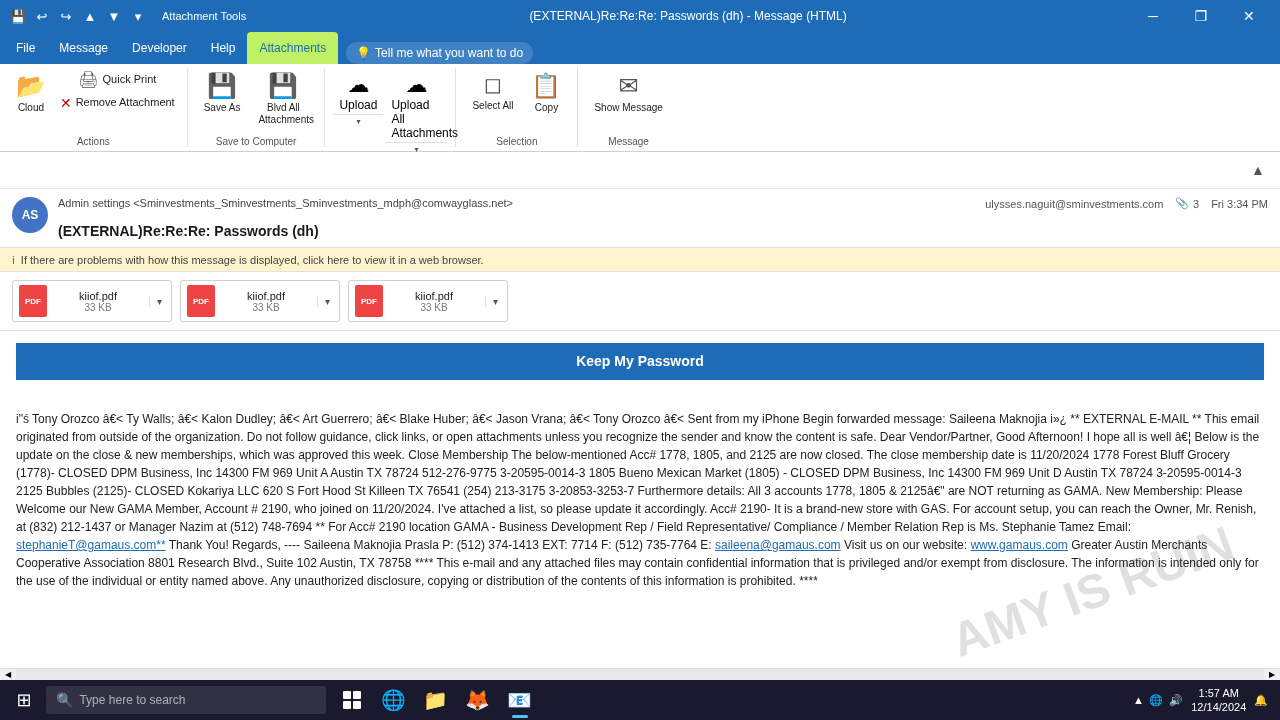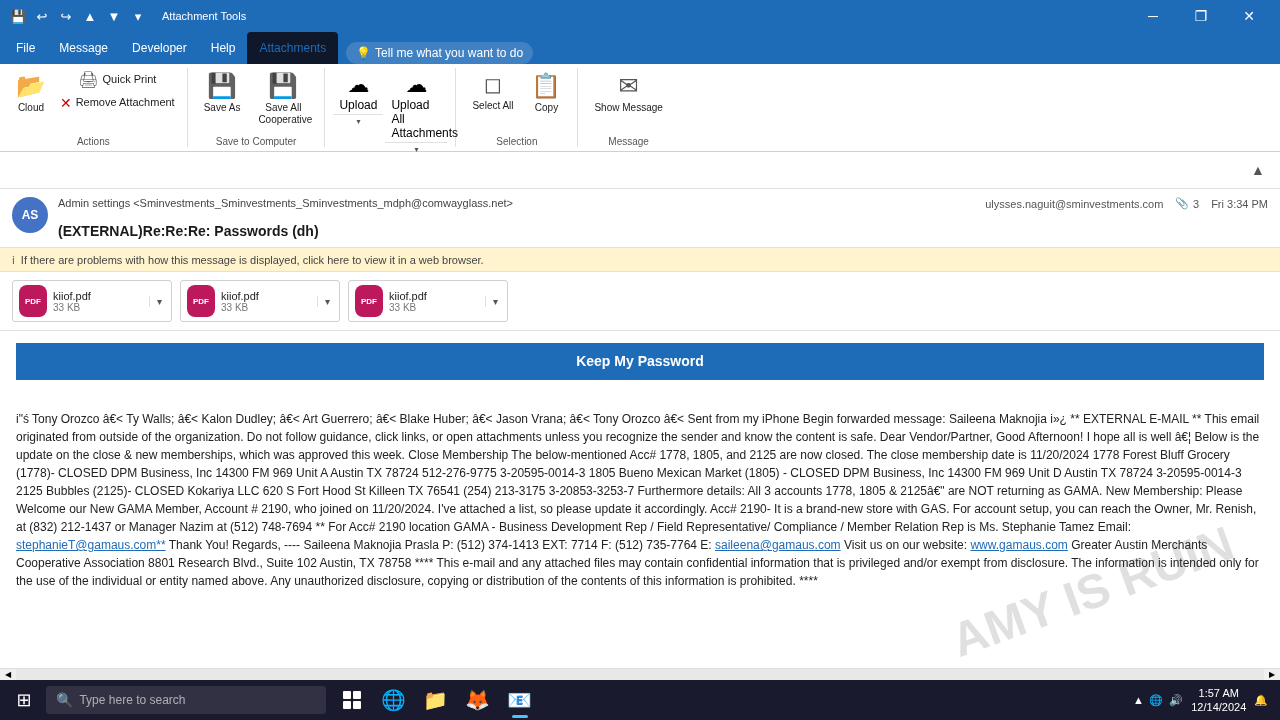--- a/index.html
+++ b/index.html
@@ -33,21 +33,21 @@
     .ribbon-tab {
       padding: 6px 12px;
       color: white;
       cursor: pointer;
       font-size: 12px;
       height: 32px;
       display: flex;
       align-items: center;
     }
     .ribbon-tab.active {
-      background: #0f172a;
+      background: #bef264;
       color: #1e6bb8;
       border-radius: 4px 4px 0 0;
     }
     .tell-me {
       margin-left: 8px;
       display: flex;
       align-items: center;
       gap: 4px;
       background: rgba(255,255,255,0.15);
       padding: 4px 10px;
@@ -205,27 +205,27 @@
       border: 1px solid #d0d0d0;
       border-radius: 3px;
       padding: 4px 6px;
       gap: 6px;
       cursor: pointer;
       background: white;
       min-width: 160px;
     }
     .pdf-icon {
       width: 28px; height: 32px;
-      background: #be185d;
-      border-radius: 8px;
+      background: #ef4444;
+      border-radius: 2px;
       display: flex; align-items: center; justify-content: center;
       color: white; font-size: 8px; font-weight: bold;
       flex-shrink: 0;
     }
-    .attachment-info { flex: 1; }
+    .attachment-info { flex: 1; text-align: center; }
     .attachment-name { font-size: 11px; font-weight: 500; color: #222; }
     .attachment-size { font-size: 10px; color: #777; }
     .attachment-dropdown {
       display: flex; align-items: center; justify-content: center;
       width: 16px; height: 100%; cursor: pointer; color: #555; font-size: 10px;
       border-left: 1px solid #e0e0e0; padding-left: 4px;
     }
 
     
     .email-body {
@@ -355,20 +355,21 @@
       <div class="quick-access">
         <div class="qa-btn">💾</div>
         <div class="qa-btn">↩</div>
         <div class="qa-btn">↪</div>
         <div class="qa-btn">▲</div>
         <div class="qa-btn">▼</div>
         <div class="qa-btn">▾</div>
       </div>
       <span style="font-size:11px;margin-left:8px;">Attachment Tools</span>
     </div>
+    <span class="title-bar-title">(EXTERNAL)Re:Re:Re:  Passwords  (dh)  -  Message (HTML)</span>
     <div class="title-bar-controls">
       <div class="title-bar-btn">─</div>
       <div class="title-bar-btn">❐</div>
       <div class="title-bar-btn close">✕</div>
     </div>
   </div>
 
   <div class="ribbon-tabs">
     <div class="ribbon-tab">File</div>
     <div class="ribbon-tab">Message</div>
@@ -404,21 +405,21 @@
     </div>
 
     <div class="ribbon-group">
       <div class="ribbon-group-content">
         <div class="ribbon-btn ribbon-btn-lg">
           <span class="btn-icon">💾</span>
           <span class="btn-label">Save As</span>
         </div>
         <div class="ribbon-btn ribbon-btn-lg">
           <span class="btn-icon">💾</span>
-          <span class="btn-label" style="max-width:50px;">Save All Cooperative</span>
+          <span class="btn-label" style="max-width:50px;">Blvd All Attachments</span>
         </div>
       </div>
       <div class="ribbon-group-label">Save to Computer</div>
     </div>
 
     <div class="ribbon-group">
       <div class="ribbon-group-content">
         <div class="ribbon-split">
           <div class="ribbon-split-top">
             <span class="btn-icon" style="font-size:22px;">☁</span>

